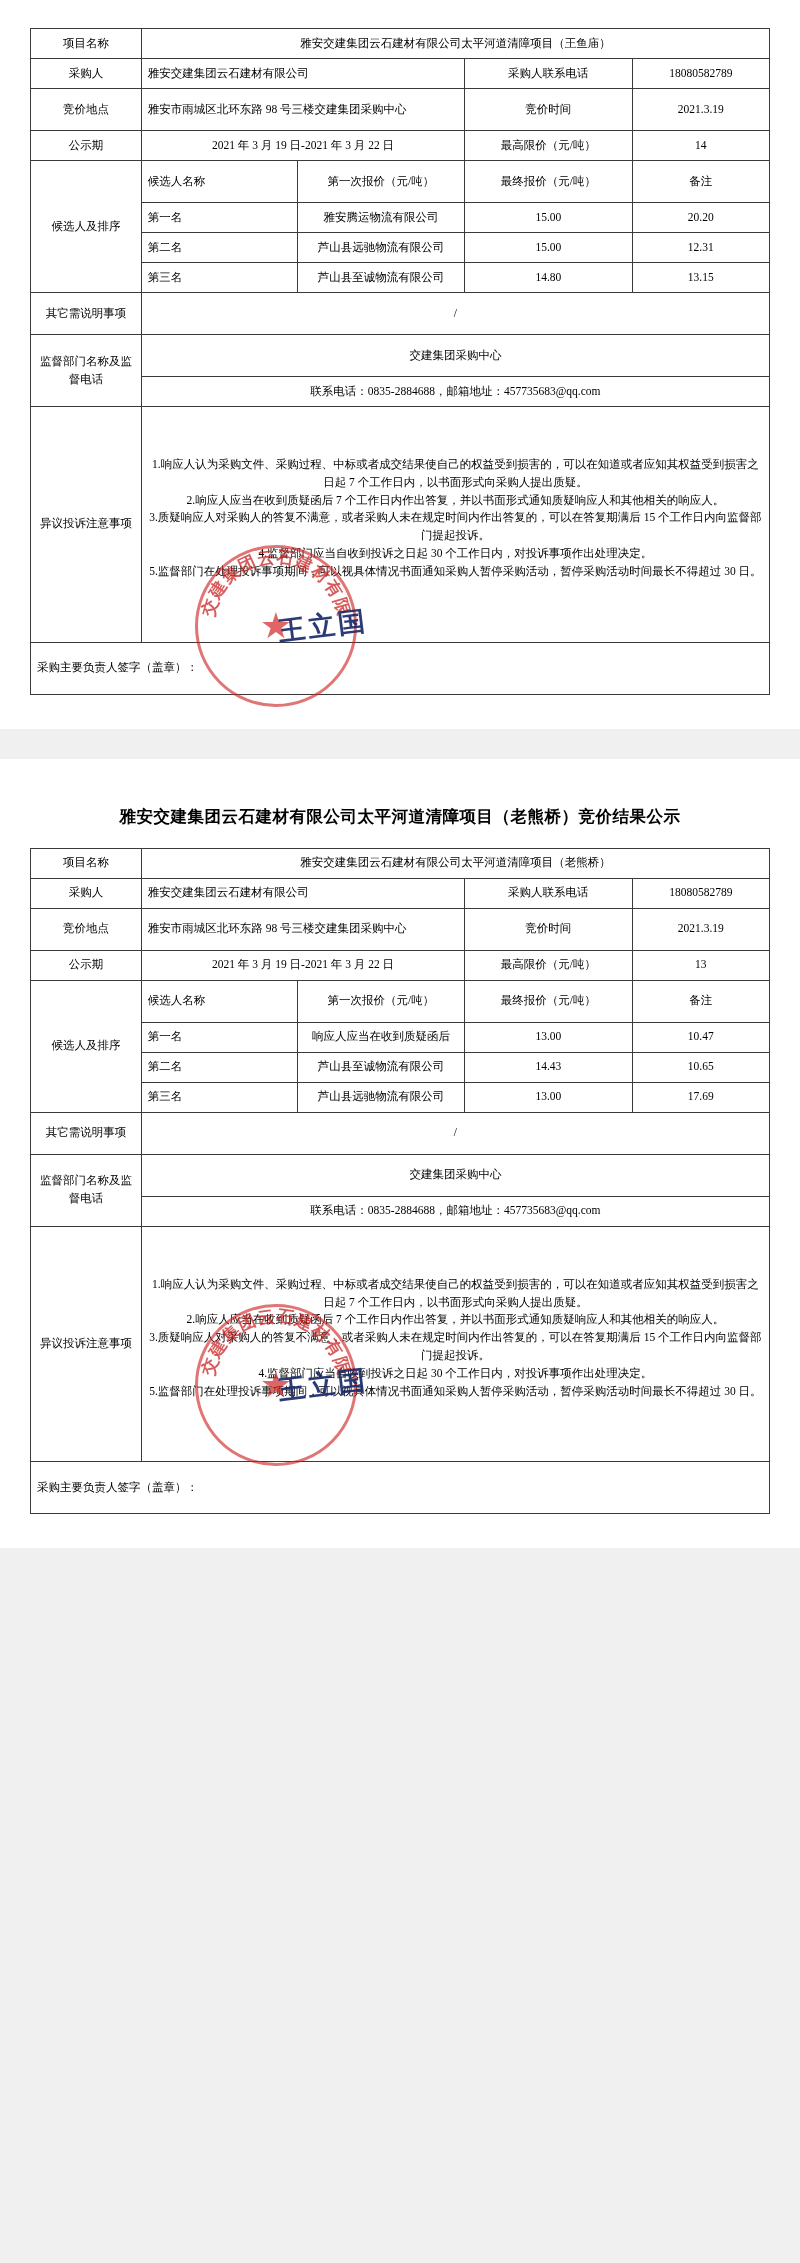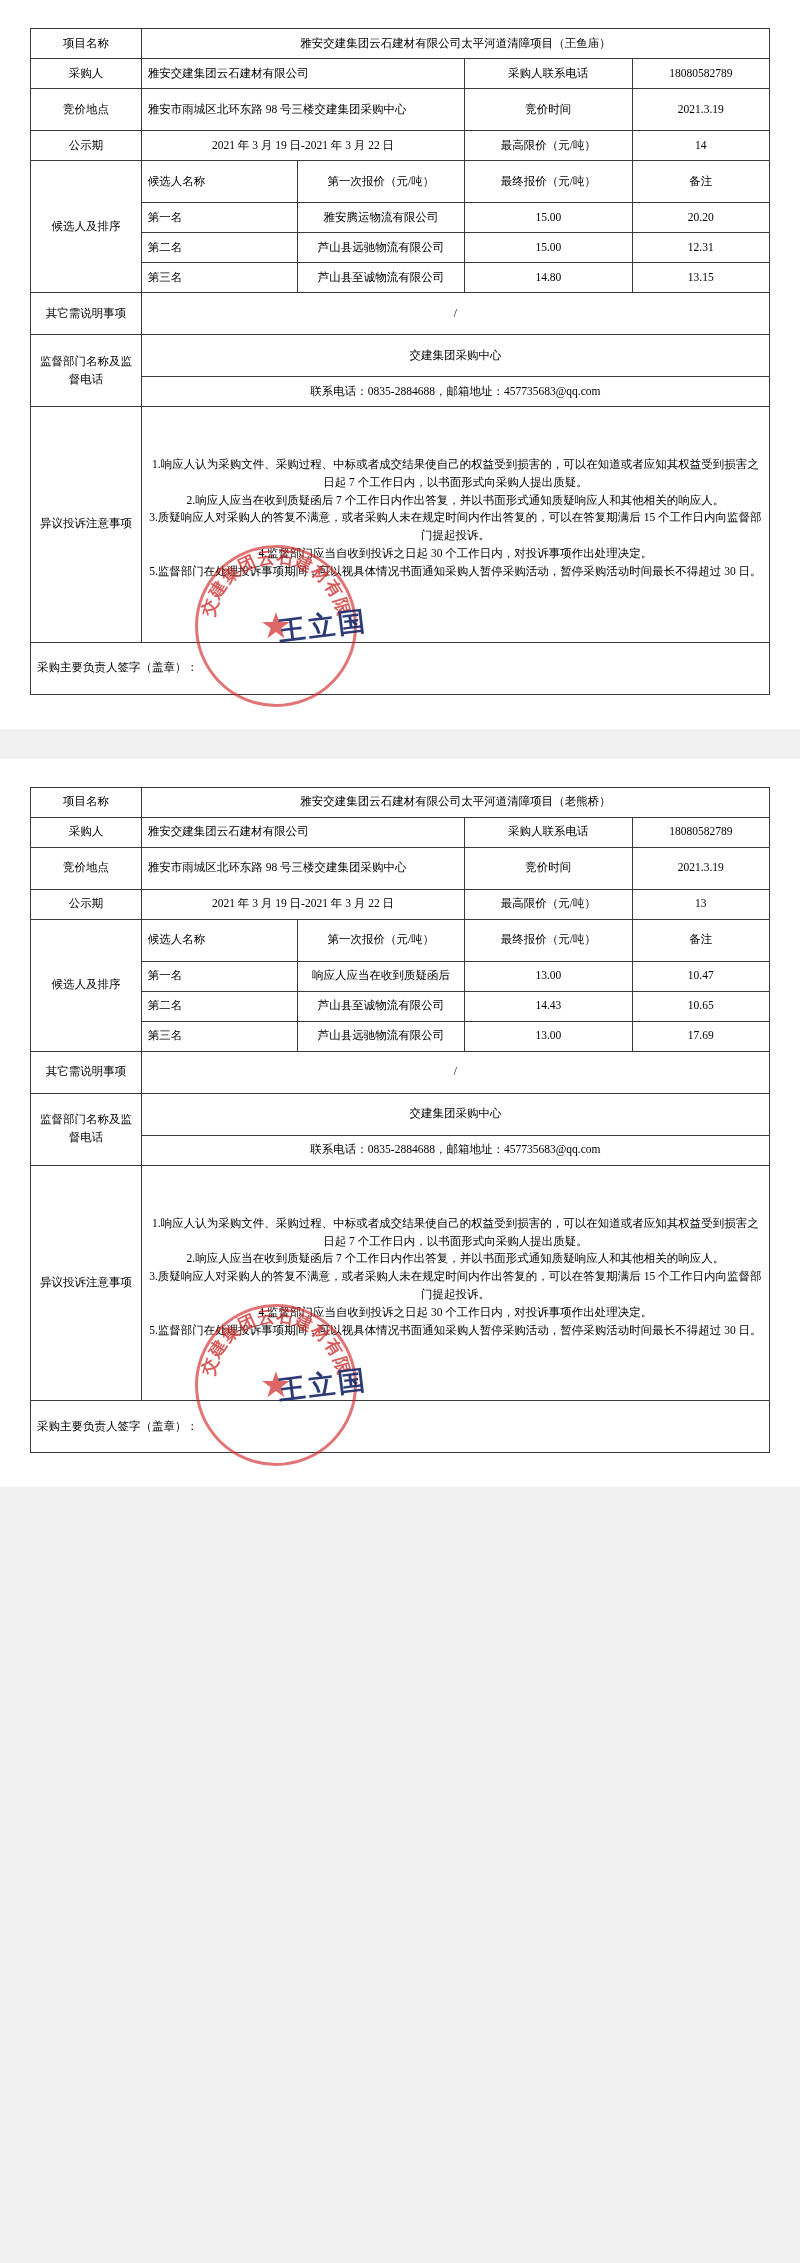--- a/index.html
+++ b/index.html
@@ -223,20 +223,21 @@
       </svg>
       <div class="star">★</div>
     </div>
   </div>
   <div class="sig" style="left:278px; top:608px;">王立国</div>
 </div>
 
 <div class="page-gap"></div>
 
 <div class="page">
+  <div class="doc-title">雅安交建集团云石建材有限公司太平河道清障项目（老熊桥）竞价结果公示</div>
 
   <table class="main">
     <colgroup>
       <col style="width:96px">
       <col style="width:135px">
       <col style="width:145px">
       <col style="width:145px">
       <col style="width:119px">
     </colgroup>
     <tbody>

